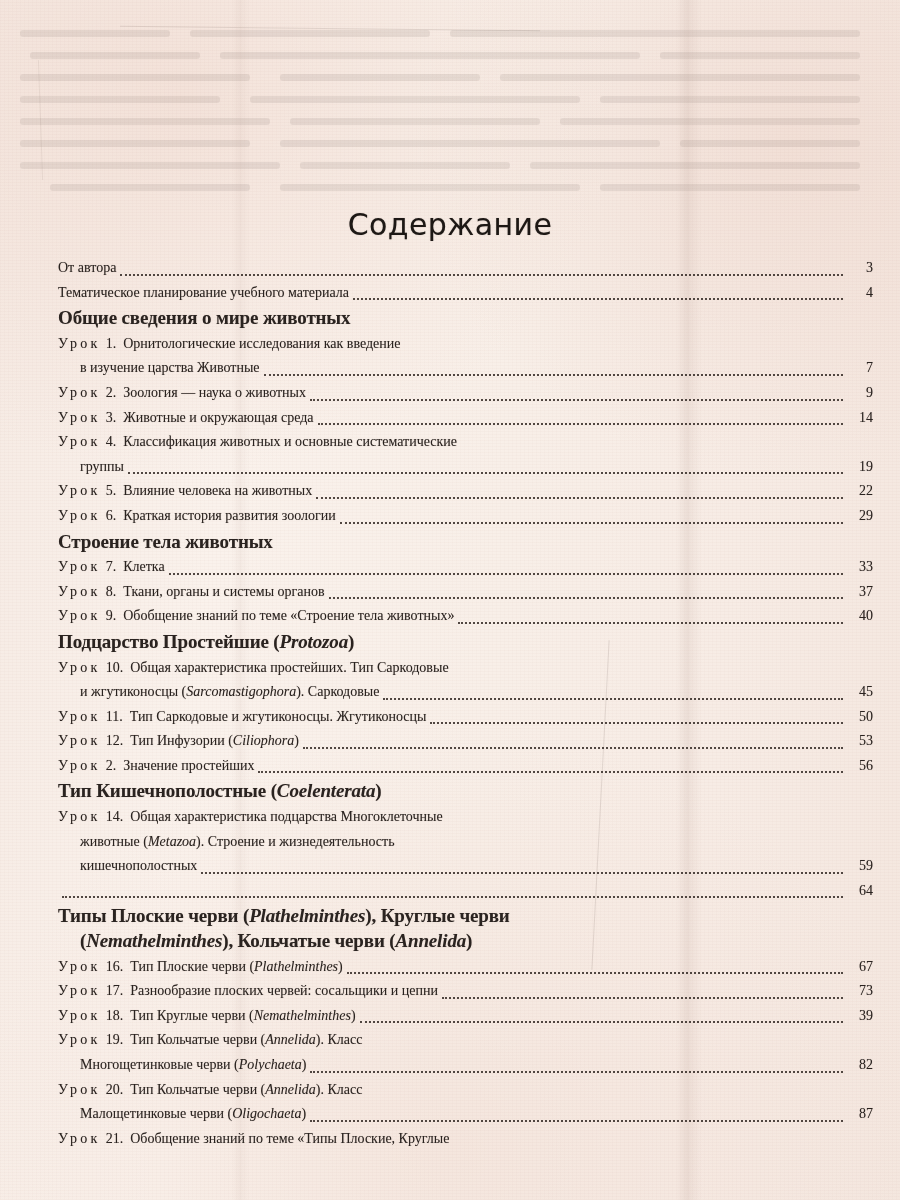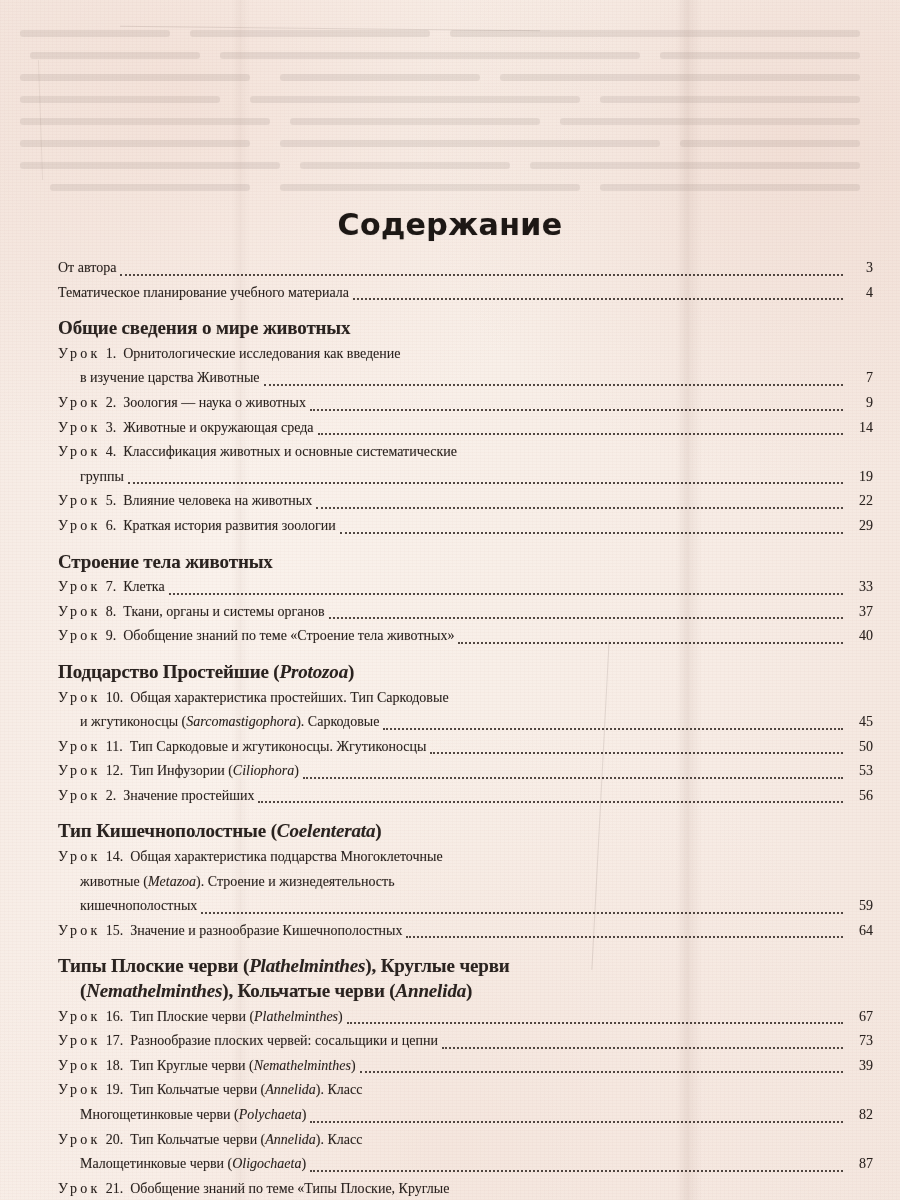--- a/index.html
+++ b/index.html
@@ -77,21 +77,21 @@
 
   h1#toc-title {
     margin: 0;
     padding: 0;
     position: absolute;
     left: 0;
     top: 207px;
     width: 900px;
     text-align: center;
     font-family: "DejaVu Sans", "Liberation Sans", sans-serif;
-    font-weight: 700;
+    font-weight: 400;
     font-size: 30px;
     letter-spacing: .4px;
     color: #1d1815;
     text-shadow: 0 0 1px rgba(60,45,40,.35);
   }
 
   #toc {
     position: absolute;
     left: 58px;
     top: 256px;
@@ -104,21 +104,21 @@
     line-height: 24.6px;
     color: #2a2320;
     text-shadow: 0 0 .8px rgba(70,55,48,.30);
   }
 
   
   .row.heading {
     font-weight: 700;
     font-size: 19px;
     letter-spacing: -.15px;
-    margin-top: 11px;
+    margin-top: 1px;
     margin-bottom: 1px;
   }
   .row.heading .cont { display: block; padding-left: 22px; }
 
   
   .entry { display: block; }
 
   .lineblock {
     display: flex;
     align-items: flex-end;
@@ -313,21 +313,20 @@
         <div class="plainline"><span class="lesson-label">Урок</span><span class="lesson-num">14.</span>&nbsp; Общая характеристика подцарства Многоклеточные</div>
         <div class="plainline indent">животные (<i>Metazoa</i>). Строение и жизнедеятельность</div>
         <div class="lineblock">
           <span class="txt flexible indent">кишечнополостных</span>
           <span class="leader"></span>
           <span class="pg">59</span>
         </div>
       </div>
       <div class="row entry">
         <div class="lineblock">
-          <span class="txt flexible"><span class="lesson-label">Урок</span><span class="lesson-num">15.</span>&nbsp; Значение и разнообразие Кишечнополостных</span>
           <span class="leader"></span>
           <span class="pg">64</span>
         </div>
       </div>
       <div class="row heading"><span>Типы Плоские черви (<i>Plathelminthes</i>), Круглые черви</span><span class="cont">(<i>Nemathelminthes</i>), Кольчатые черви (<i>Annelida</i>)</span></div>
       <div class="row entry">
         <div class="lineblock">
           <span class="txt flexible"><span class="lesson-label">Урок</span><span class="lesson-num">16.</span>&nbsp; Тип Плоские черви (<i>Plathelminthes</i>)</span>
           <span class="leader"></span>
           <span class="pg">67</span>

